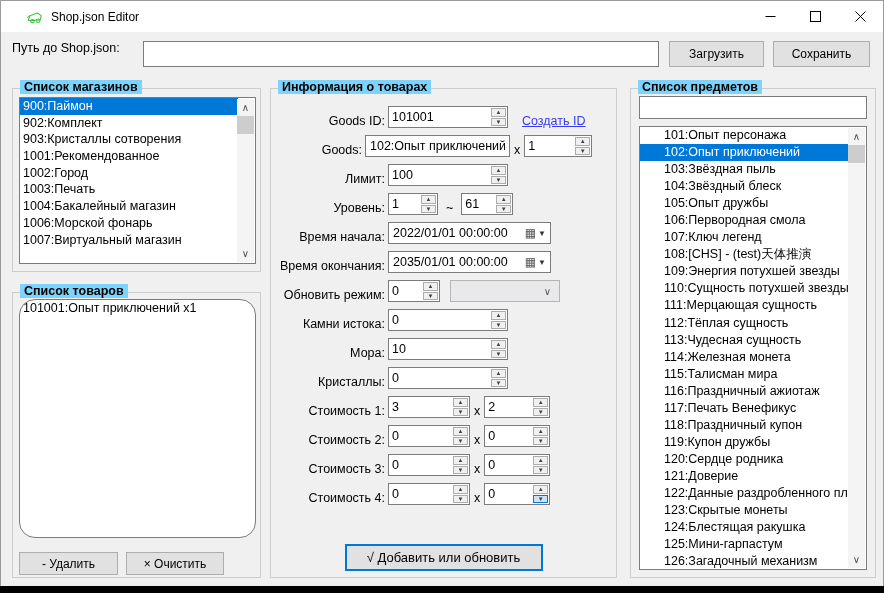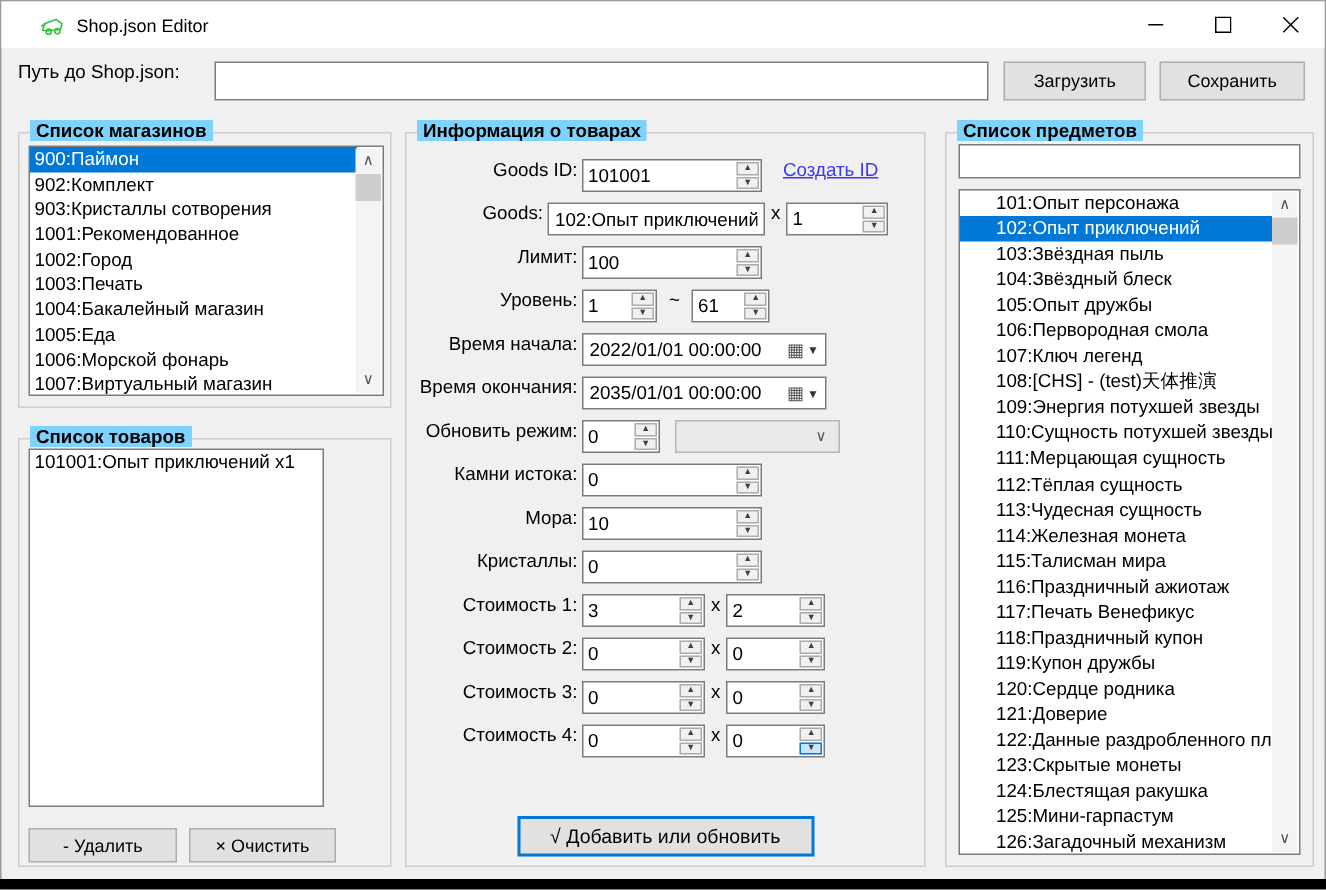--- a/index.html
+++ b/index.html
@@ -44,21 +44,21 @@
   }
   #shops-group { left:12px; top:88px; width:249px; height:184px; }
   #cart-group  { left:12px; top:292px; width:249px; height:286px; }
   #info-group  { left:270px; top:88px; width:347px; height:490px; }
   #items-group { left:630px; top:88px; width:246px; height:490px; }
   
   .listbox {
     position:absolute; background:#fff; border:1px solid #7b7b7b; box-sizing:border-box; overflow:hidden;
   }
   #shops-list { left:6px; top:8px; width:237px; height:167px; }
-  #cart-list  { left:6px; top:6px; width:197px; height:239px; }
+  #cart-list  { left:6px; top:6px; width:237px; height:239px;border-radius:16px; }
   #items-list { left:8px; top:37px; width:228px; height:444px; }
   .list-row {
     height:17px; line-height:17px; padding-left:3px; white-space:nowrap; overflow:hidden;
   }
   #shops-list .list-row, #items-list .list-row { width:calc(100% - 17px); box-sizing:border-box; }
   #shops-list .list-row { height:16.7px; line-height:16.7px; }
   #items-list .list-row { height:17.06px; line-height:17.06px;padding-left:24px; }
   .list-row.selected { background:#0078d7; color:#fff; }
   
   .vscroll { position:absolute; top:1px; right:1px; bottom:1px; width:17px; background:#f4f4f4; }
@@ -66,21 +66,21 @@
     position:absolute; left:0; width:17px; height:17px; display:flex; align-items:center; justify-content:center;
     color:#505050; font-size:10px; line-height:10px;
   }
   .sb-up { top:0; } .sb-down { bottom:0; }
   .sb-thumb { position:absolute; left:0; width:17px; background:#cdcdcd; }
   
   #delete-btn { position:absolute; left:6px; top:259px; width:99px; height:23px; }
   #clear-btn  { position:absolute; left:113px; top:259px; width:98px; height:23px; }
   
   .form { position:absolute; left:1px; top:17px; right:1px; }
-  .frow { display:flex; align-items:flex-start; height:22px; margin-bottom:7px; }
+  .frow { display:flex; align-items:flex-end; height:22px; margin-bottom:7px; }
   .flabel { width:113px; text-align:right; margin-right:3px; flex:0 0 auto; white-space:nowrap; }
   .flabel.narrow { width:90px; }
   .x-sep { margin:0 4px; }
   .tilde { margin:0 8px; }
   
   .spin { display:flex; background:#fff; border:1px solid #7b7b7b; box-sizing:border-box; height:22px; flex:0 0 auto; }
   .spin input {
     border:none; outline:none; flex:1 1 auto; min-width:0; font-family:inherit; font-size:12.5px; padding:0 3px; background:transparent;
   }
   .spin-btns { display:flex; flex-direction:column; width:15px; flex:0 0 auto; padding:1px; box-sizing:content-box; }
@@ -165,21 +165,20 @@
     <span class="gb-title">Список магазинов</span>
     <div id="shops-list" class="listbox">
 
       <div class="list-row selected">900:Паймон</div>
         <div class="list-row">902:Комплект</div>
         <div class="list-row">903:Кристаллы сотворения</div>
         <div class="list-row">1001:Рекомендованное</div>
         <div class="list-row">1002:Город</div>
         <div class="list-row">1003:Печать</div>
         <div class="list-row">1004:Бакалейный магазин</div>
-        <div class="list-row">1005:Еда</div>
         <div class="list-row">1006:Морской фонарь</div>
         <div class="list-row">1007:Виртуальный магазин</div>
         <div class="vscroll">
         <div class="sb-btn sb-up">∧</div>
         <div class="sb-thumb" style="top:17px;height:18px;"></div>
         <div class="sb-btn sb-down">∨</div>
       </div>
     </div>
   </div>
 

